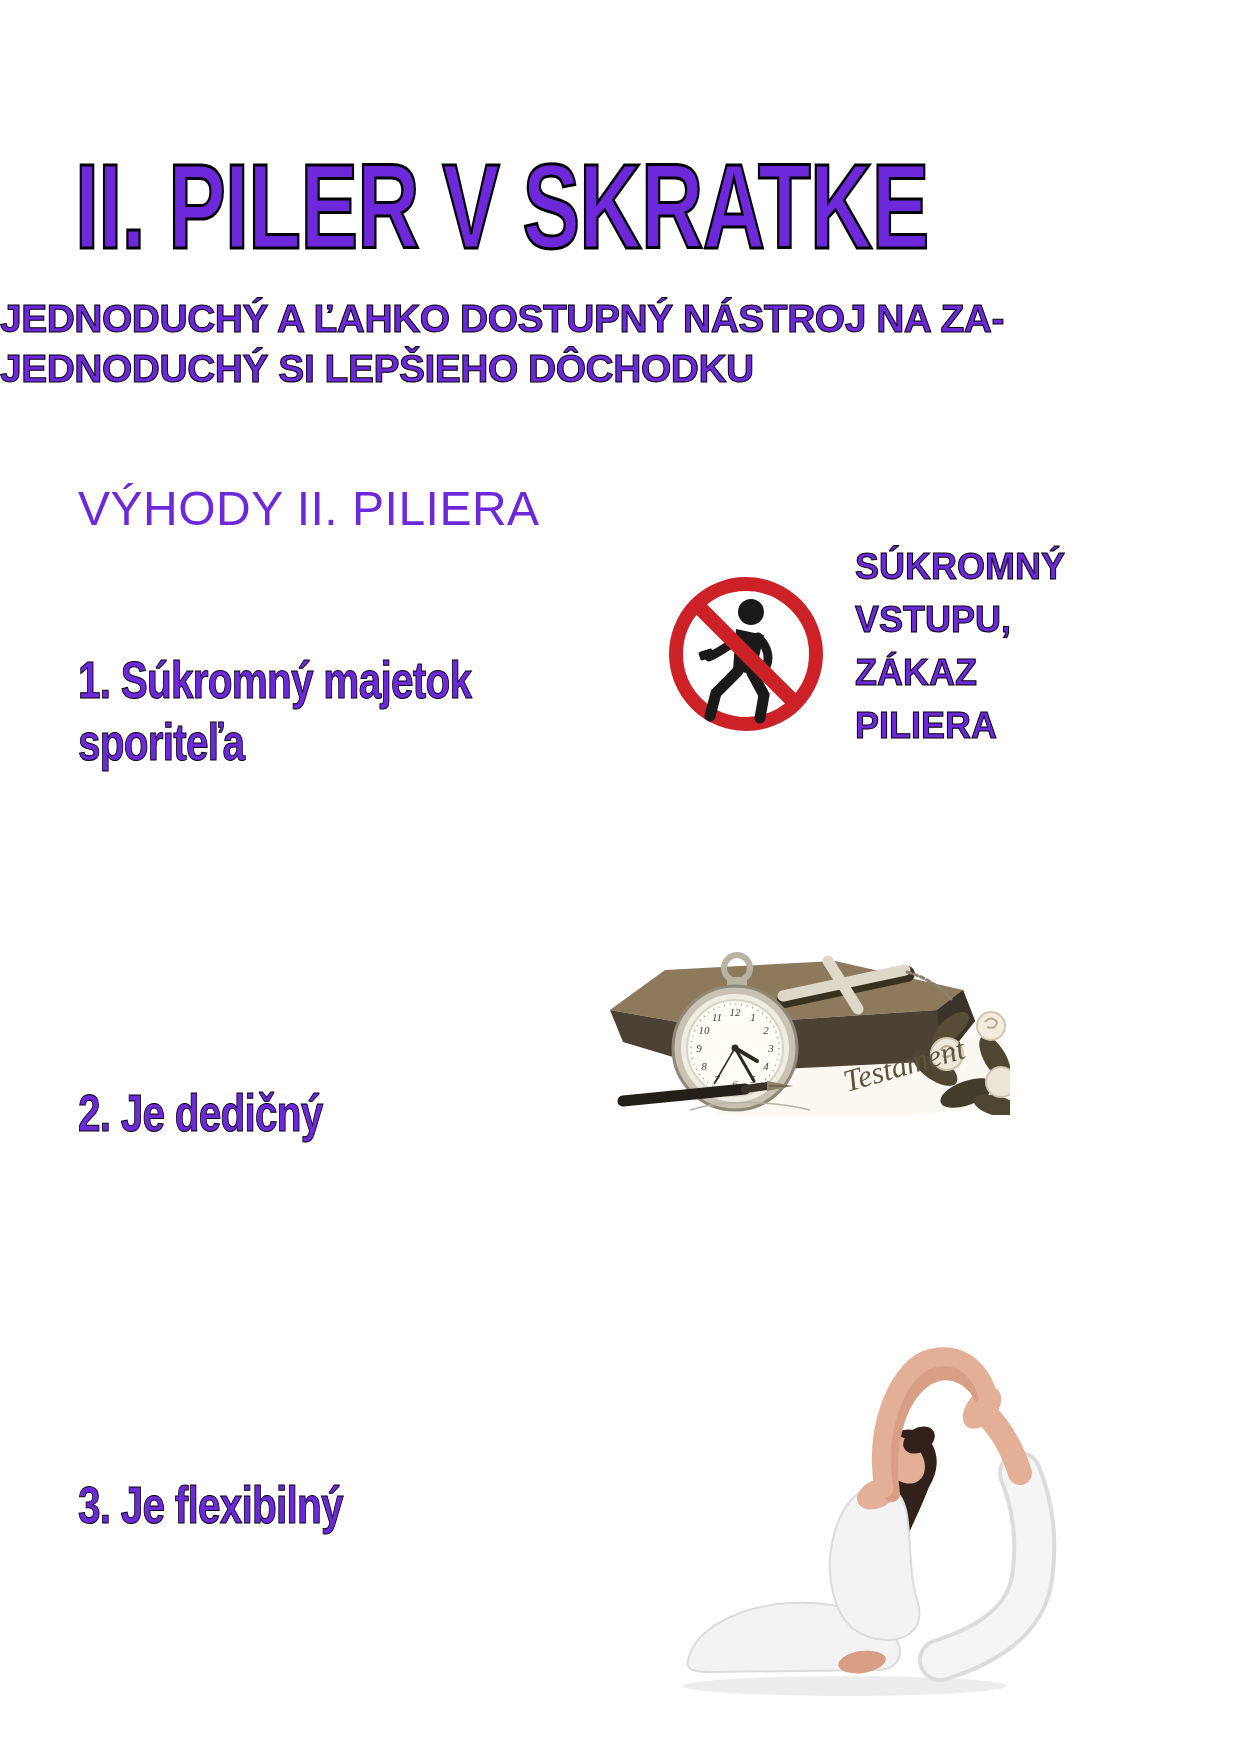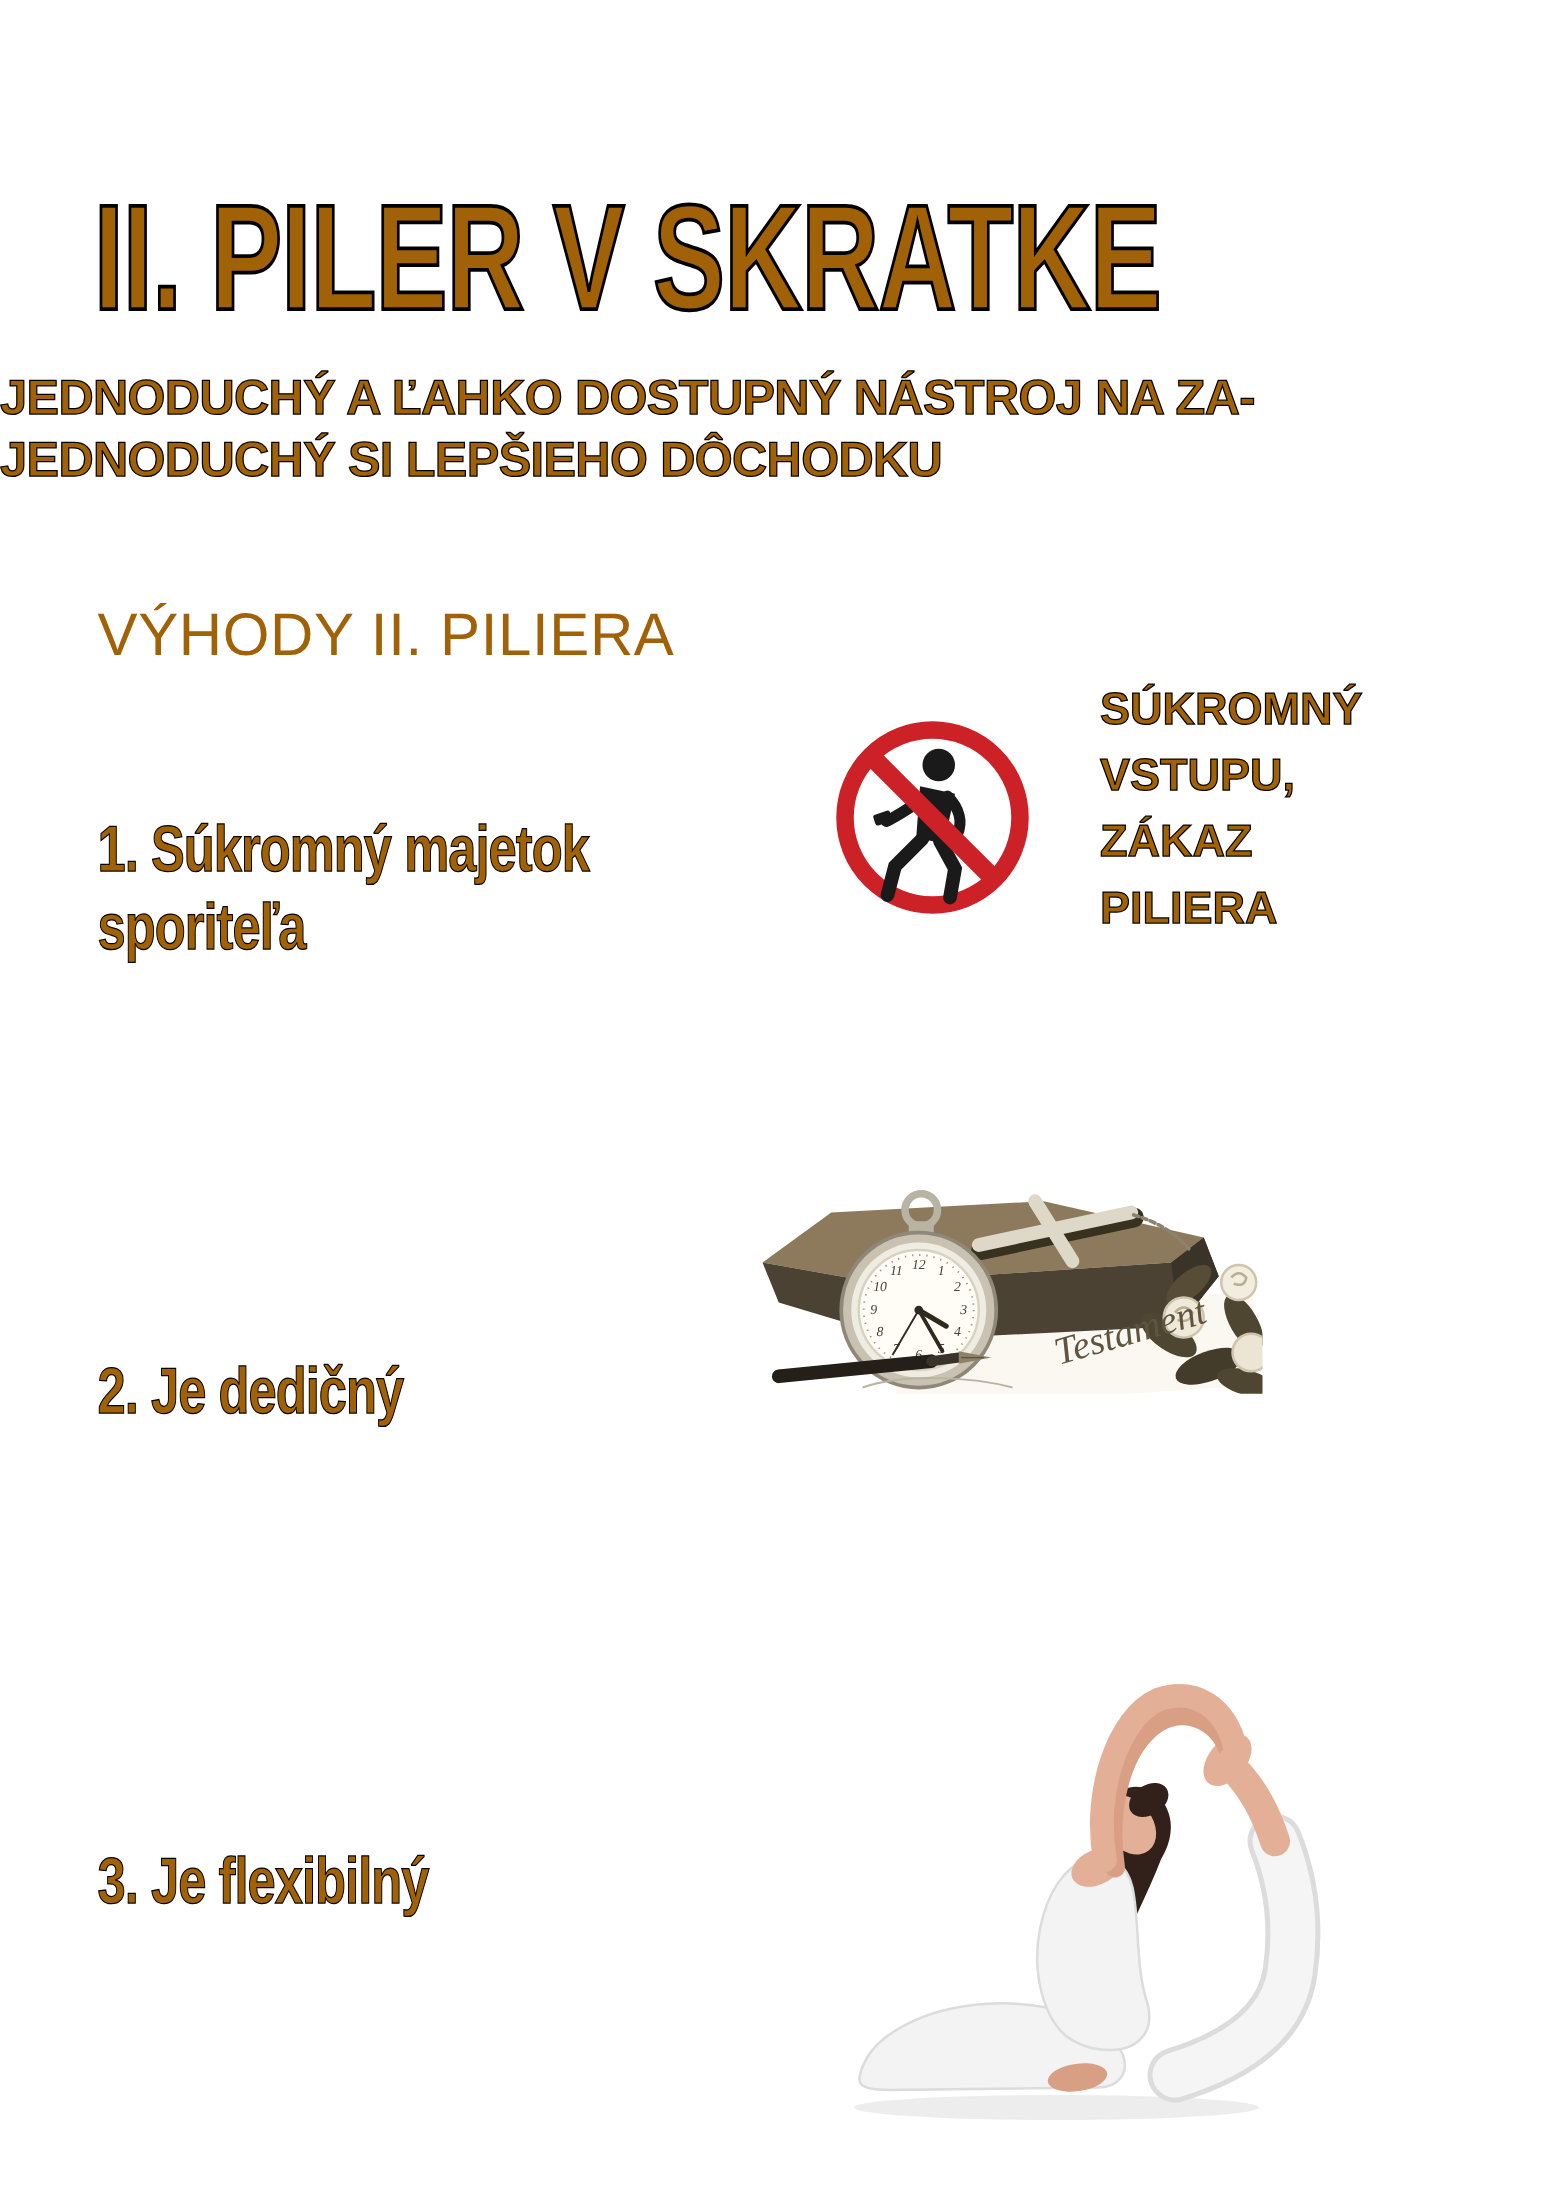--- a/index.html
+++ b/index.html
@@ -1,18 +1,18 @@
 <!DOCTYPE html>
 <html><head>
 <meta charset="utf-8">
 <style>
   html,body{margin:0;padding:0;background:#fff;}
   .page{
     position:relative;width:1240px;height:1754px;background:#ffffff;
-    overflow:hidden;font-family:"Liberation Sans",sans-serif;color:#a16207;
+    overflow:hidden;font-family:"Liberation Sans",sans-serif;color:#6d28d9;
   }
   .abs{position:absolute;}
   .page-title{
     left:75px;top:66px;font-size:120px;font-weight:700;line-height:120px;
     letter-spacing:-1px;-webkit-text-stroke:3px #000;
     transform:scaleX(0.72);transform-origin:left top;white-space:nowrap;
   }
   .subtitle{
     left:0;top:294px;width:1120px;
     font-size:39px;font-weight:700;line-height:50px;
@@ -25,21 +25,21 @@
   .benefit{
     font-size:52px;font-weight:700;line-height:62px;
     letter-spacing:-1px;-webkit-text-stroke:1px #000;
     transform:scaleX(0.78);transform-origin:left top;white-space:nowrap;
   }
   .benefit-1{left:78px;top:649px;}
   .benefit-2{left:78px;top:1082px;}
   .benefit-3{left:78px;top:1474px;}
   .sign-caption{
     left:855px;top:540px;font-size:36px;font-weight:700;line-height:53px;
-    -webkit-text-stroke:1px #000;white-space:nowrap;margin-left:25px;
+    -webkit-text-stroke:1px #000;white-space:nowrap;
   }
   .sign-svg{left:666px;top:574px;}
   .photo-testament{left:595px;top:858px;}
   .photo-yoga{left:640px;top:1288px;}
   .script-caption{font-family:"Liberation Serif",serif;font-style:italic;}
 </style>
 </head>
 <body>
 
 <div class="page">

